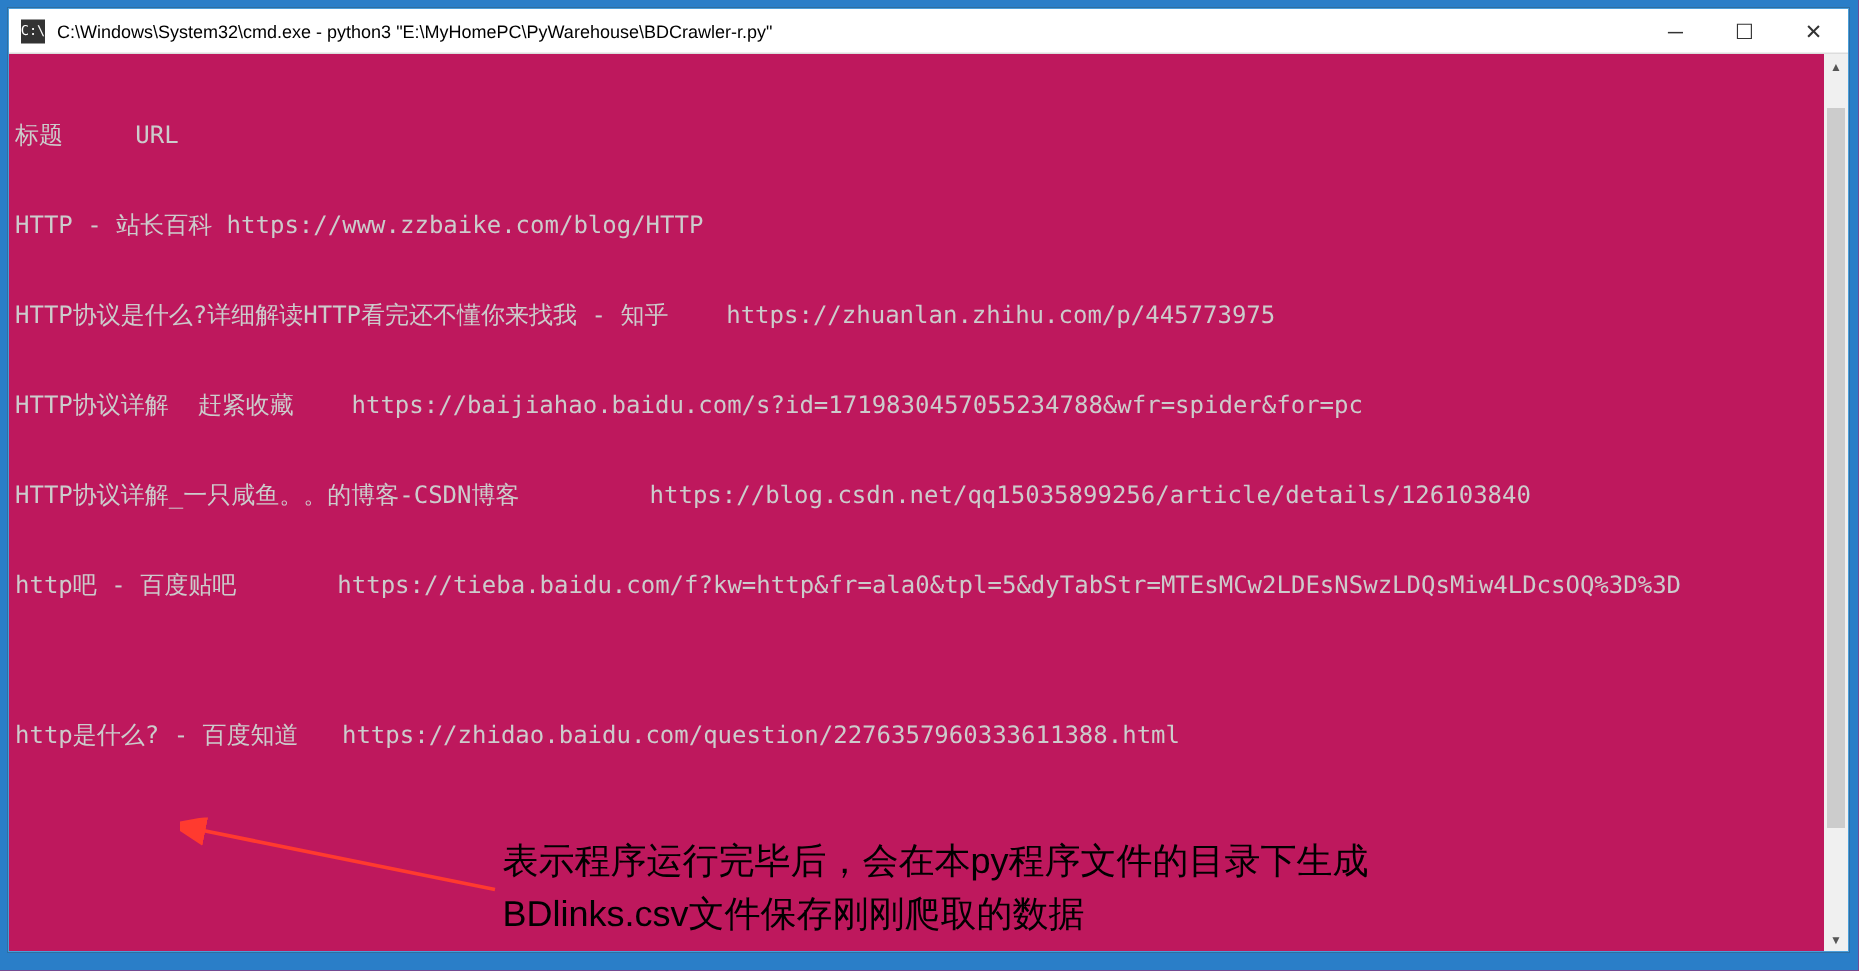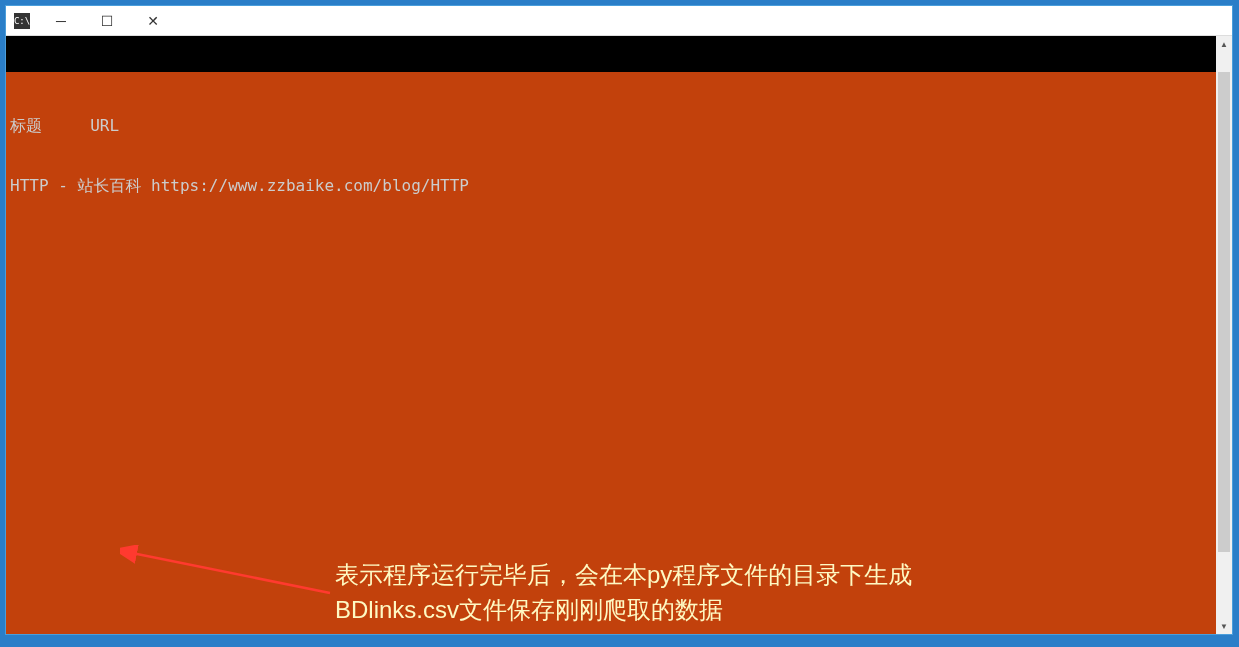--- a/index.html
+++ b/index.html
@@ -56,30 +56,29 @@
       height: 100%;
       display: flex;
       align-items: center;
       justify-content: center;
       font-size: 14px;
       color: #333;
       cursor: pointer;
     }
     .console {
       flex: 1;
-      background: #c2410c;
+      background: #be185d;
       color: #ccc;
       font-family: "NSimSun", "SimSun", "Consolas", monospace;
       font-size: 16px;
       line-height: 20px;
       padding: 4px 0 4px 4px;
       white-space: pre;
       overflow: hidden;
       position: relative;
-      margin-top: 36px;
     }
     .console-line { white-space: pre; }
     .scrollbar {
       position: absolute;
       right: 0;
       top: 30px;
       bottom: 0;
       width: 16px;
       background: #f0f0f0;
     }
@@ -107,52 +106,58 @@
       display: flex;
       align-items: center;
       justify-content: center;
       font-size: 8px;
       color: #555;
     }
     .scrollbar-arrow.up { top: 0; }
     .scrollbar-arrow.down { bottom: 0; }
     .annotation-text {
       position: absolute;
-      color: #fef9c3;
+      color: #000000;
       font-family: "Microsoft YaHei", sans-serif;
       font-size: 24px;
       font-weight: 500;
       line-height: 32px;
     }
     .annotation-line1 { left: 335px; top: 559px; }
     .annotation-line2 { left: 335px; top: 594px; text-align: right; }
     .arrow-svg {
       position: absolute;
       left: 120px;
       top: 545px;
       pointer-events: none;
     }
   </style>
 </head>
 <body>
 
 <div class="window">
   <div class="titlebar">
     <div class="titlebar-icon">C:\</div>
+    <div class="titlebar-text">C:\Windows\System32\cmd.exe - python3  "E:\MyHomePC\PyWarehouse\BDCrawler-r.py"</div>
     <div class="titlebar-buttons">
       <div class="titlebar-btn">─</div>
       <div class="titlebar-btn">☐</div>
       <div class="titlebar-btn close">✕</div>
     </div>
   </div>
 
   <div class="console">
     <div class="console-line">标题     URL</div>
     <div class="console-line">HTTP - 站长百科 https://www.zzbaike.com/blog/HTTP</div>
+    <div class="console-line">HTTP协议是什么?详细解读HTTP看完还不懂你来找我 - 知乎    https://zhuanlan.zhihu.com/p/445773975</div>
+    <div class="console-line">HTTP协议详解  赶紧收藏    https://baijiahao.baidu.com/s?id=1719830457055234788&amp;wfr=spider&amp;for=pc</div>
+    <div class="console-line">HTTP协议详解_一只咸鱼。。的博客-CSDN博客         https://blog.csdn.net/qq15035899256/article/details/126103840</div>
+    <div class="console-line">http吧 - 百度贴吧       https://tieba.baidu.com/f?kw=http&amp;fr=ala0&amp;tpl=5&amp;dyTabStr=MTEsMCw2LDEsNSwzLDQsMiw4LDcsOQ%3D%3D</div>
     <div class="console-line"></div>
+    <div class="console-line">http是什么? - 百度知道   https://zhidao.baidu.com/question/2276357960333611388.html</div>
     
     
     
     
     
     
     
     
     <div class="console-line"></div>
     

